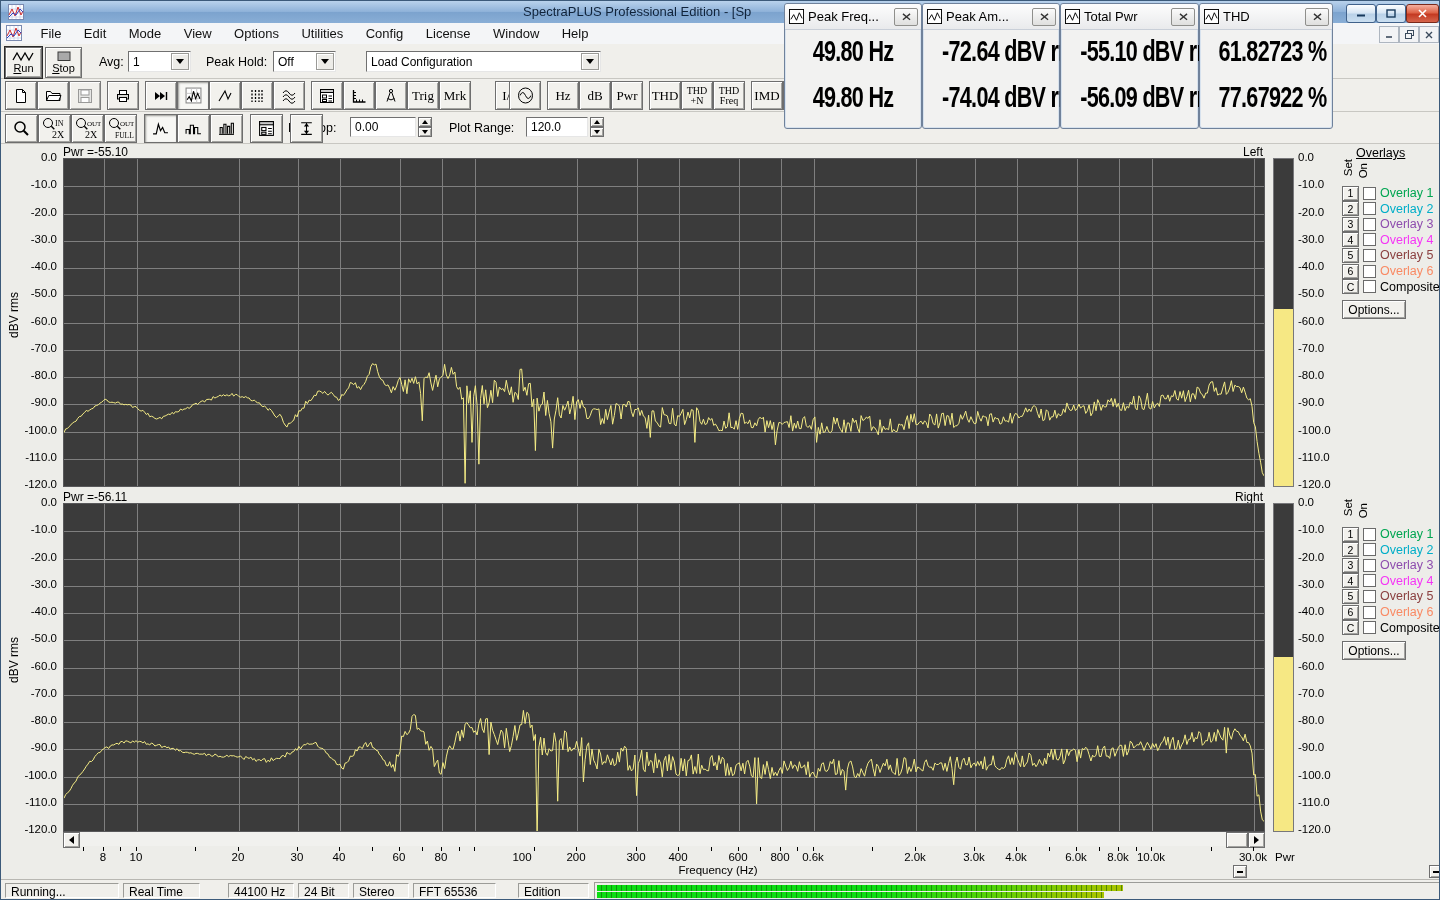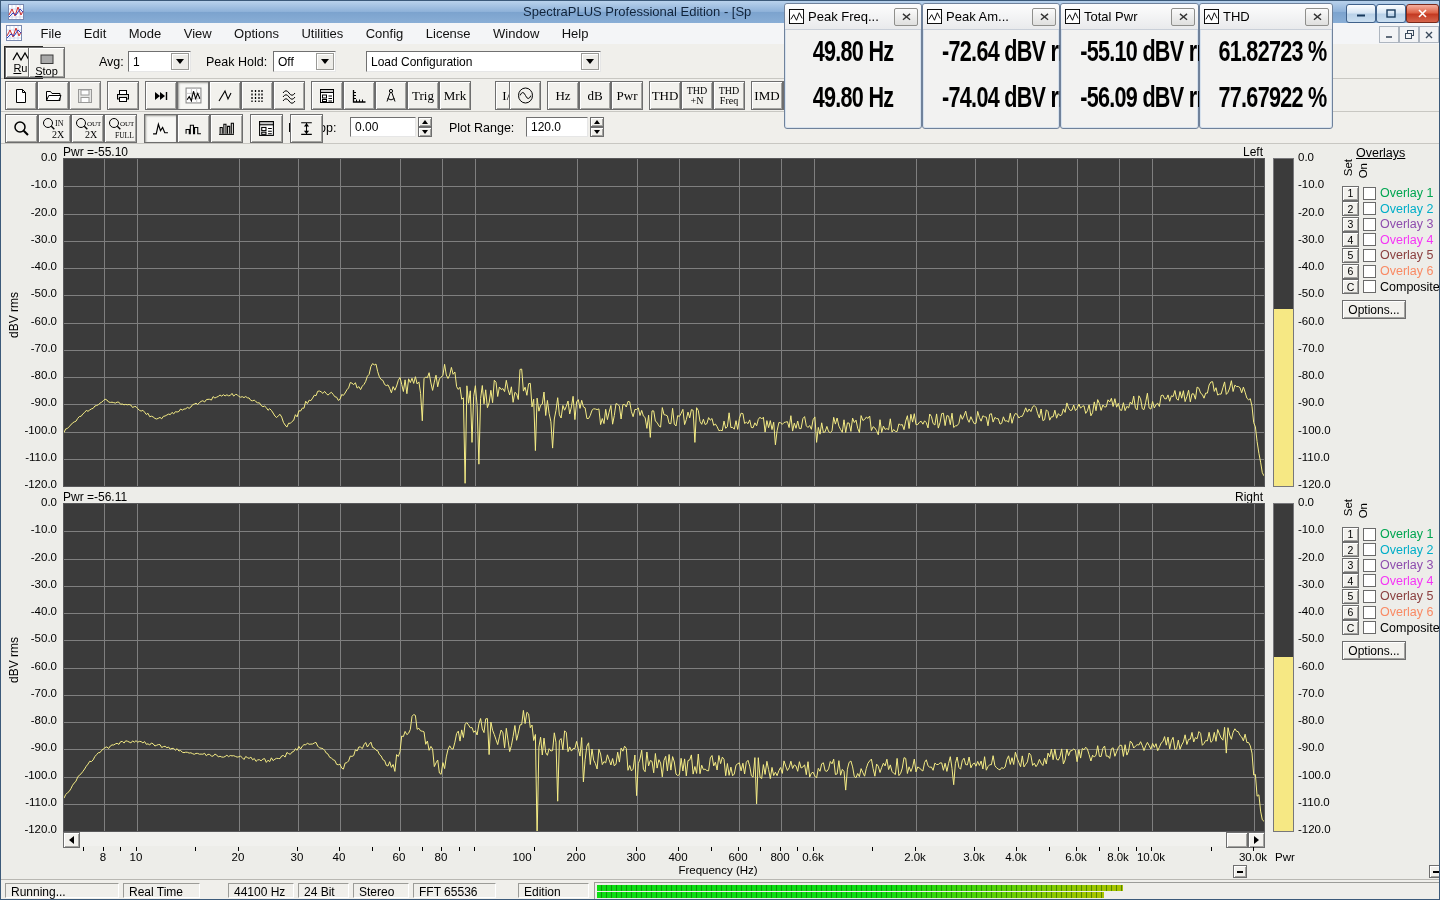--- a/index.html
+++ b/index.html
@@ -151,21 +151,21 @@
       </span>
   </div>
 
   <div class="tb tb1">
     <div class="tbtn raised" style="left:4px;top:3px;width:35px;height:29px;outline:1px solid #2A2A2A;">
       <svg width="24" height="11" viewBox="0 0 24 11">
           <path d="M1 9L5 2l4 7 4-7 4 7 4-7" fill="none" stroke="#000" stroke-width="1.3"></path>
         </svg>
       <span class="lbl11" id="runlbl"><u>R</u>un</span>
     </div>
-    <div class="tbtn raised" style="left:27px;top:3px;width:35px;height:29px;justify-content:flex-end;">
+    <div class="tbtn raised" style="left:44px;top:3px;width:35px;height:29px;">
       <svg width="24" height="11" viewBox="0 0 24 11">
           <rect x="6" y="1" width="12" height="8.5" fill="#A9A9A9" stroke="#3A3A3A"></rect>
         </svg>
       <span class="lbl11" id="stoplbl"><u>S</u>top</span>
     </div>
     <span class="toollabel" style="left:98px;top:11px;">Avg:</span>
     <div class="field" style="position:absolute;left:127px;top:7px;width:63px;height:21px;">
       <span>1</span>
       <span class="combo-arrow">
           <span class="tri-d"></span>

